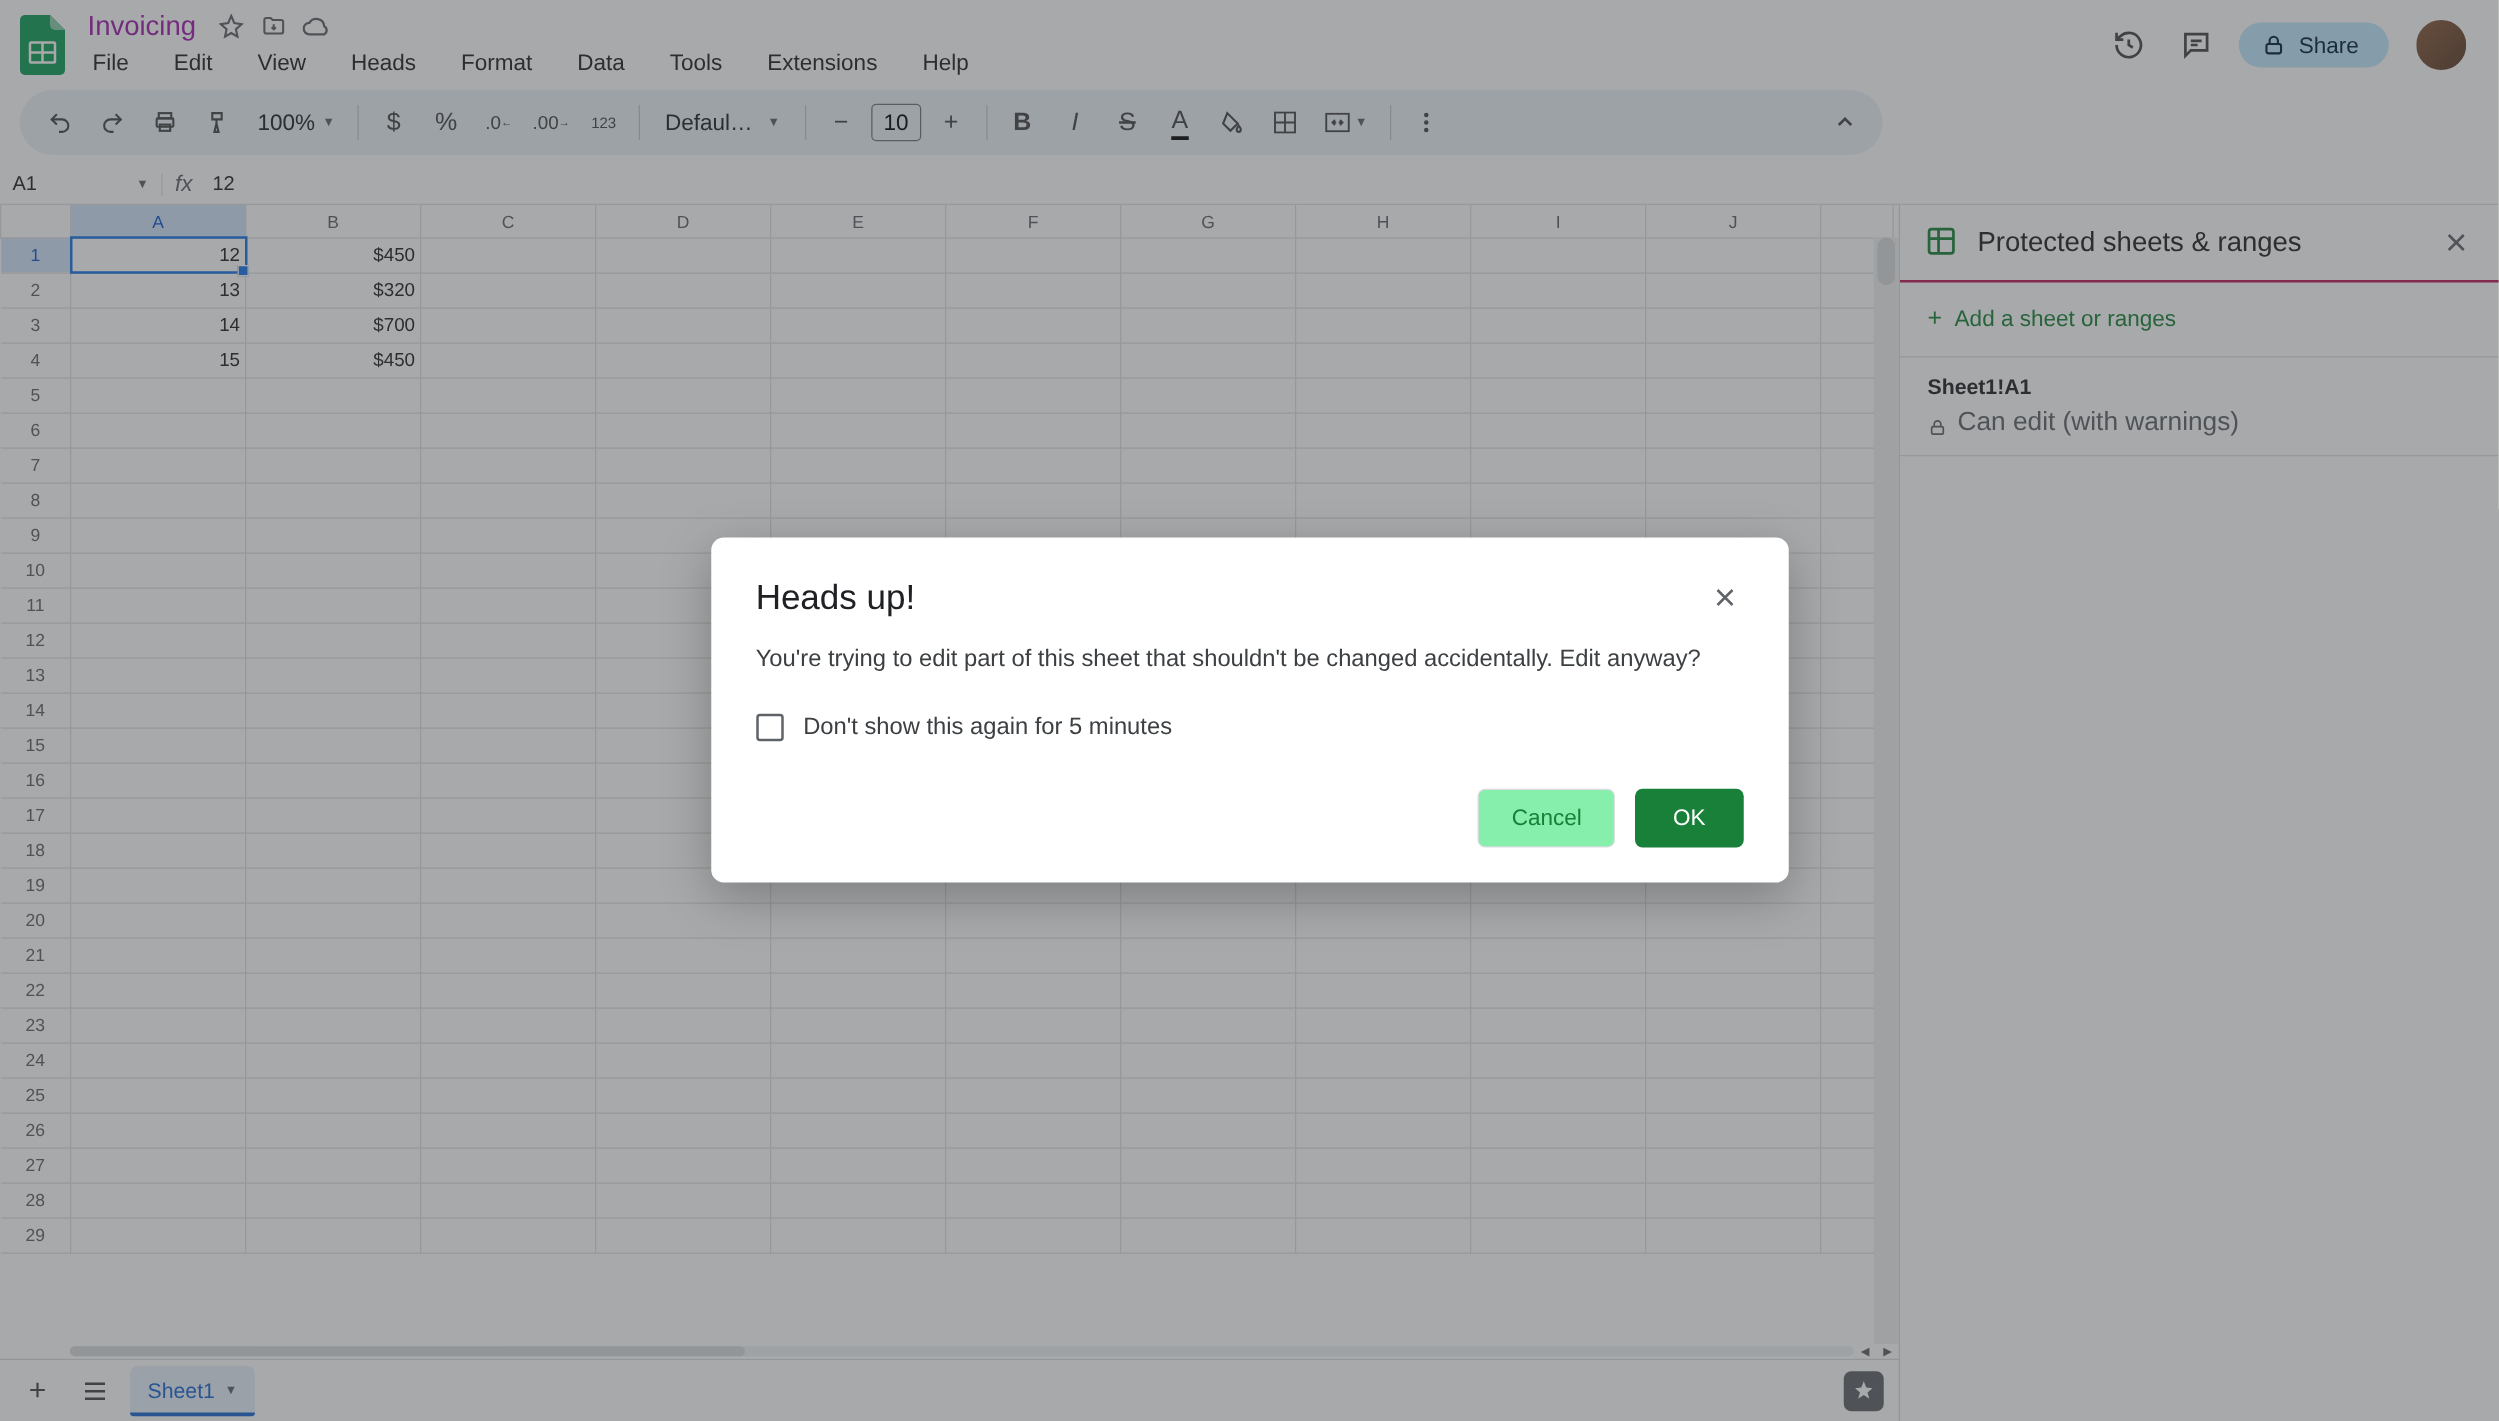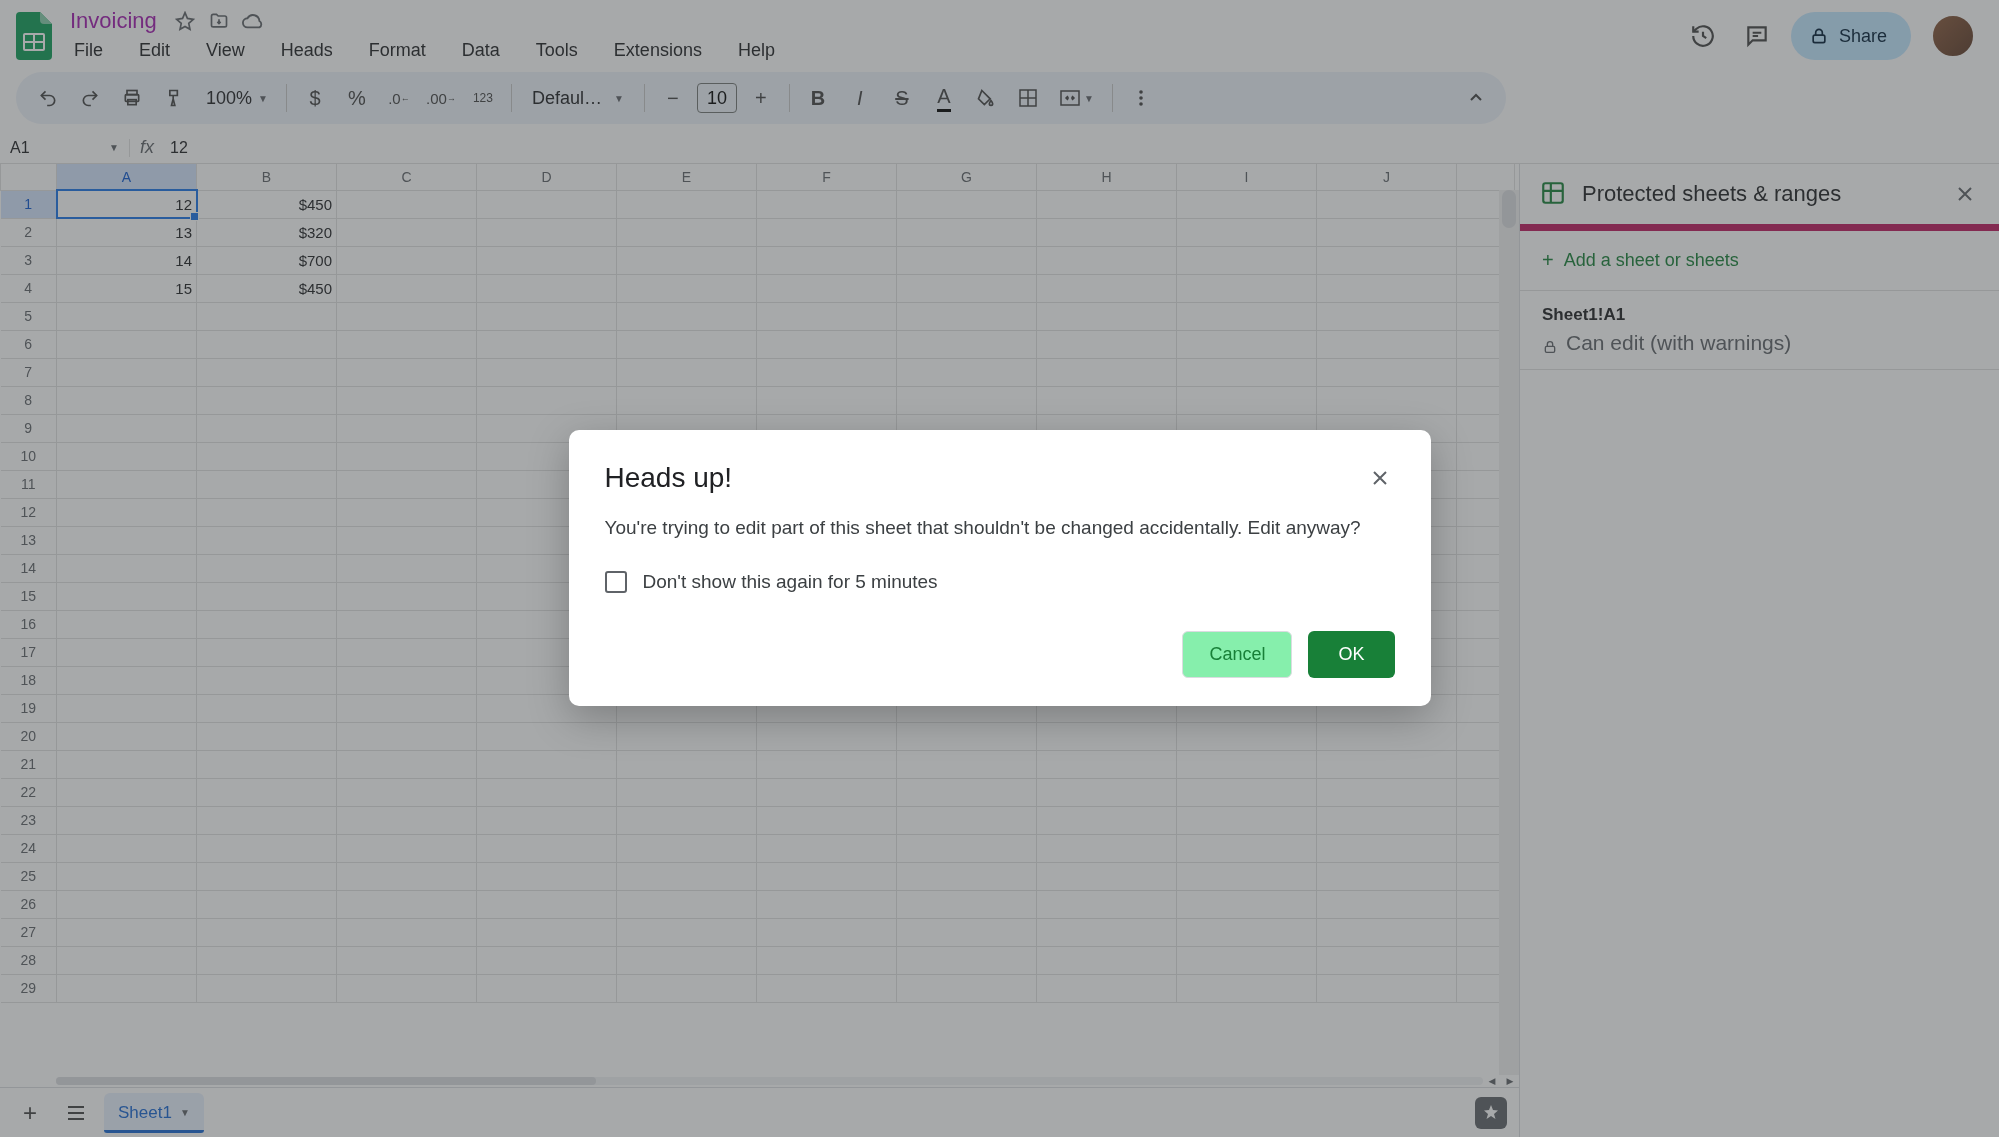--- a/index.html
+++ b/index.html
@@ -19,21 +19,21 @@
 .header { display: flex; align-items: center; padding: 8px 16px 0 8px; height: 64px; }
 .logo { width: 52px; height: 52px; display: flex; align-items: center; justify-content: center; }
 .title-area { display: flex; flex-direction: column; gap: 2px; margin-left: 4px; flex: 1; }
 .title-row { display: flex; align-items: center; gap: 10px; }
 .doc-title { font-size: 22px; color: #a21caf; padding: 0 6px; }
 .title-icon { width: 24px; height: 24px; color: #5f6368; display: flex; align-items: center; justify-content: center; border-radius: 4px; }
 .menu-row { display: flex; gap: 16px; }
 .menu-item { font-size: 18px; padding: 4px 10px; border-radius: 4px; cursor: pointer; color: #202124;}
 .header-right { display: flex; align-items: center; gap: 14px; padding-right: 8px; }
 .hdr-icon { width: 40px; height: 40px; display: flex; align-items: center; justify-content: center; border-radius: 50%; color: #444; }
-.share-btn { background: #c2e7ff; border-radius: 40px; padding: 0 24px 0 18px; height: 48px; display: flex; align-items: center; gap: 10px; font-size: 18px; color: #001d35; font-weight: 500;}
+.share-btn { background: #c2e7ff; border-radius: 40px; padding: 0 24px 0 18px; height: 36px; display: flex; align-items: center; gap: 10px; font-size: 18px; color: #001d35; font-weight: 500;}
 .avatar { width: 44px; height: 44px; border-radius: 50%; background: linear-gradient(135deg,#8b5a3c,#5c3a28); border: 2px solid #fff; margin-left: 6px;}
 
 
 .toolbar-wrap { display: flex; align-items: center; padding: 8px 16px; }
 .toolbar { background: #edf2fa; border-radius: 40px; height: 52px; display: flex; align-items: center; padding: 0 12px; flex: 0 0 1490px; gap: 2px; }
 .tb-btn { width: 40px; height: 36px; display: flex; align-items: center; justify-content: center; border-radius: 4px; color: #444; font-size: 20px; }
 .tb-sep { width: 1px; height: 28px; background: #c7c7c7; margin: 0 6px; }
 .zoom { font-size: 18px; padding: 0 10px; display: flex; align-items: center; gap: 6px; }
 .font-name { font-size: 18px; padding: 0 12px; min-width: 88px; display:flex; align-items:center; justify-content:space-between; gap:12px;}
 .font-size-box { display: flex; align-items: center; gap: 4px; }
@@ -73,21 +73,21 @@
 .nav-arrow { flex:1; font-size:9px; color:#5f6368; display:flex; align-items:center; justify-content:center;}
 
 
 .sheetbar { height: 50px; border-top: 1px solid #dadce0; display: flex; align-items: center; padding: 0 12px; gap: 10px; }
 .sb-btn { width: 36px; height: 36px; display: flex; align-items: center; justify-content: center; border-radius: 4px; color: #444; font-size: 24px;}
 .sheet-tab { background: #e8f0fe; border-radius: 6px 6px 0 0; padding: 10px 14px; display: flex; align-items: center; gap: 8px; font-size: 17px; color: #1967d2; font-weight: 500; position: relative;}
 .sheet-tab::after{content:""; position:absolute; left:0; right:0; bottom:0; height:3px; background:#1967d2; border-radius:0 0 4px 4px;}
 .explore { margin-left: auto; width: 32px; height: 32px; background: #5f6368; border-radius: 6px; display:flex; align-items:center; justify-content:center; color:#fff;}
 
 
-.sp-header { display: flex; align-items: center; padding: 16px 20px; gap: 14px; border-bottom: 7px solid #be185d;}
+.sp-header { display: flex; align-items: center; padding: 16px 20px; gap: 14px; border-bottom: 2px solid #be185d;}
 .sp-icon { width: 28px; height: 28px; color: #188038; }
 .sp-title { font-size: 22px; flex: 1; }
 .sp-close { width: 28px; height: 28px; color: #5f6368; display:flex; align-items:center; justify-content:center;}
 .sp-add { color: #188038; font-size: 18px; padding: 18px 22px; display: flex; align-items: center; gap: 10px; border-bottom: 1px solid #e0e0e0;}
 .sp-item { padding: 14px 22px; border-bottom: 1px solid #e0e0e0;}
 .sp-range { font-weight: bold; font-size: 17px; margin-bottom: 6px;}
 .sp-perm { font-size: 21px; color: #5f6368; display: flex; align-items: flex-end; gap: 8px;}
 
 
 .overlay { position: absolute; inset: 0; background: rgba(60,64,67,0.45); z-index: 100; display: flex; align-items: flex-start; justify-content: center; }
@@ -750,21 +750,21 @@
           </span>
         <span class="sp-title">Protected sheets &amp; ranges</span>
         <span class="sp-close">
             <svg width="18" height="18" viewBox="0 0 18 18" stroke="#5f6368" stroke-width="2">
               <path d="M3 3l12 12M15 3L3 15"></path>
             </svg>
           </span>
       </div>
       <div class="sp-add">
         <span style="font-size:20px">+</span>
-        <span>Add a sheet or sheets</span>
+        <span>Add a sheet or ranges</span>
       </div>
       <div class="sp-item">
         <div class="sp-range">Sheet1!A1</div>
         <div class="sp-perm">
           <svg width="16" height="16" viewBox="0 0 24 24" fill="none" stroke="#5f6368" stroke-width="2">
               <rect x="5" y="11" width="14" height="9" rx="2"></rect>
               <path d="M8 11V8a4 4 0 0 1 8 0v3"></path>
             </svg>
           <span>Can edit (with warnings)</span>
         </div>

